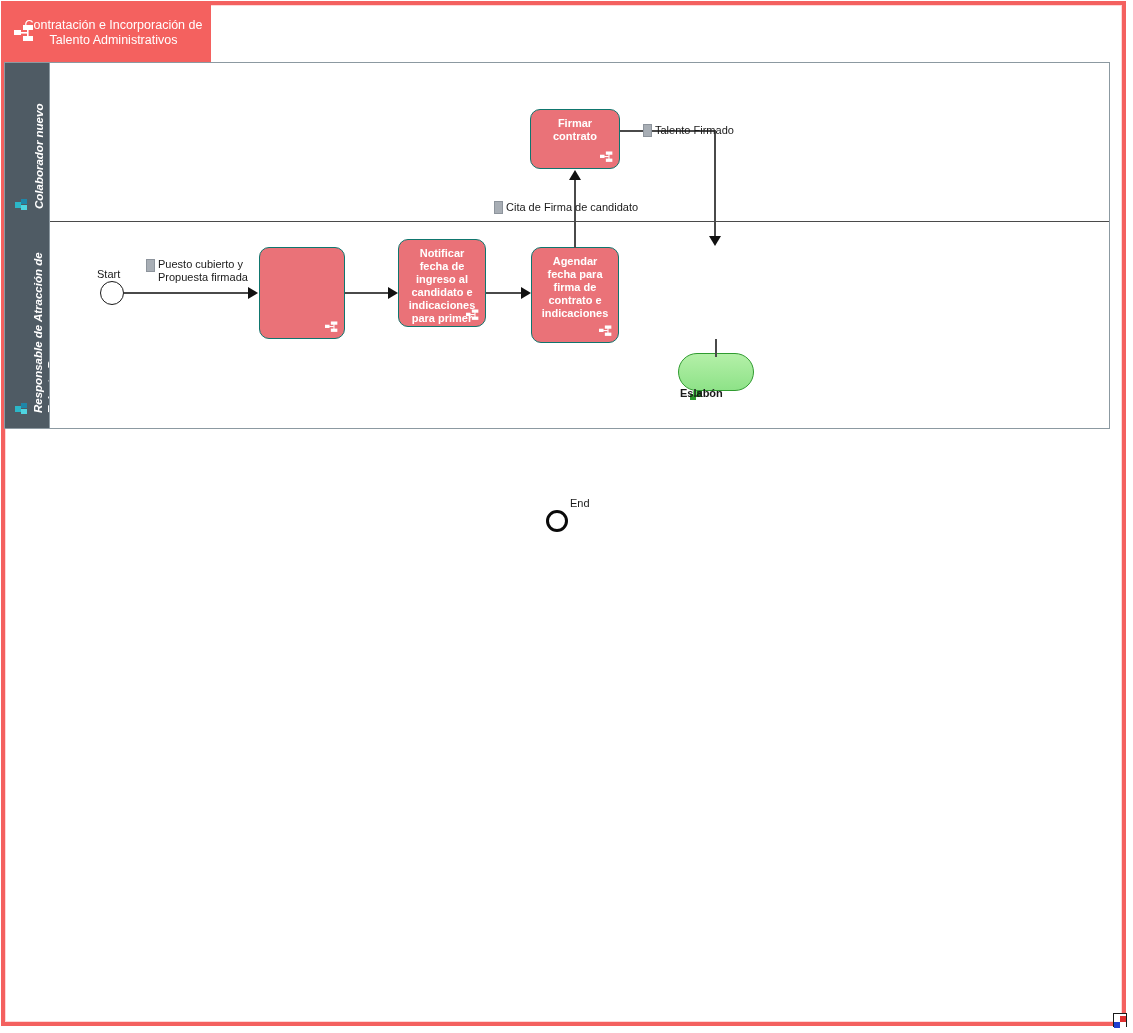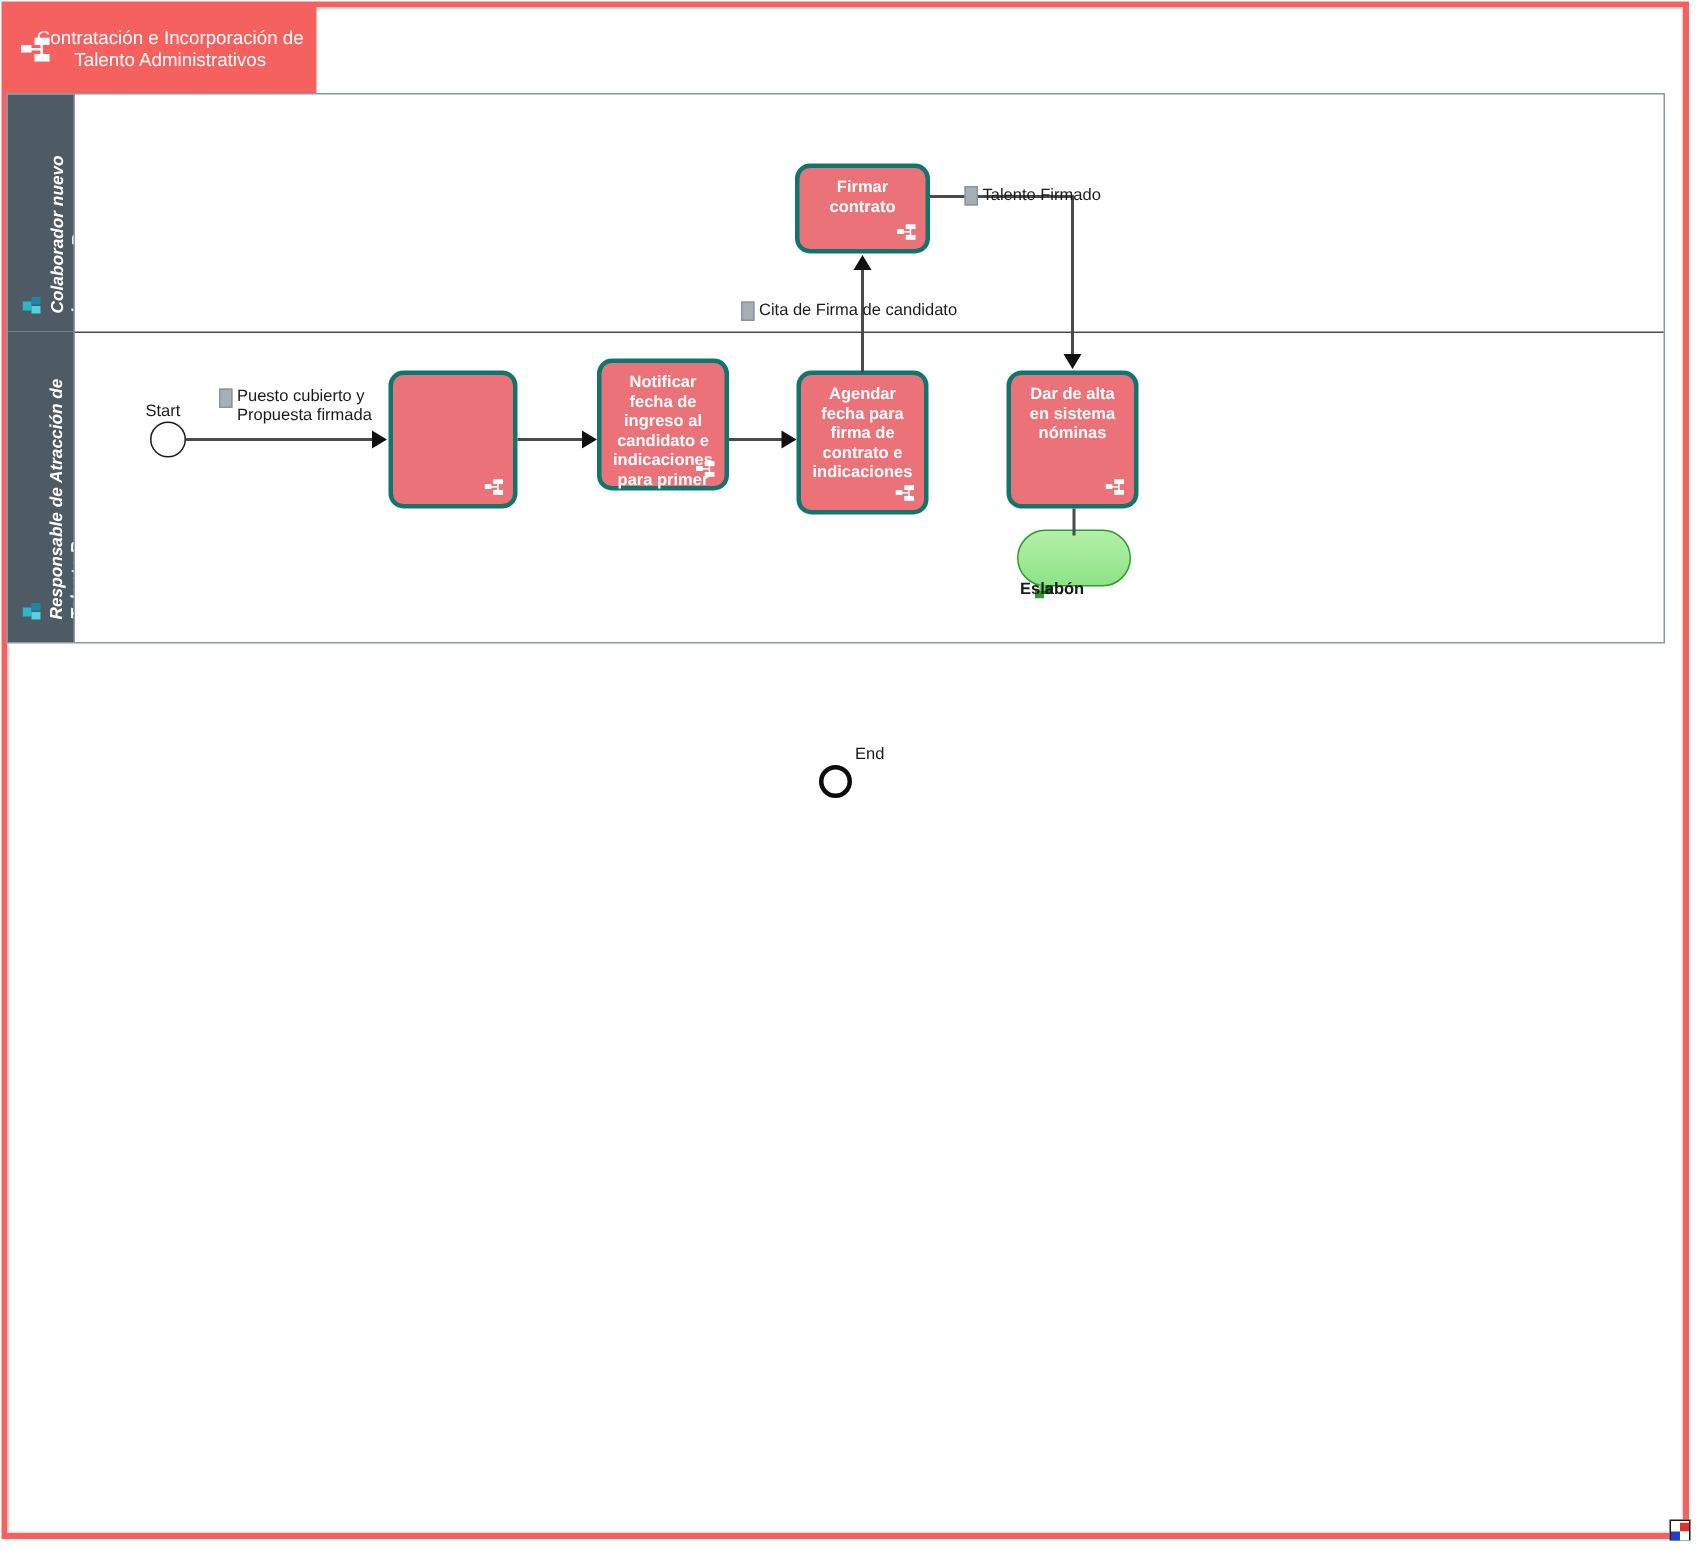--- a/index.html
+++ b/index.html
@@ -117,21 +117,21 @@
     position: absolute;
     left: 45px;
     width: calc(100% - 45px);
     height: 0;
     border-top: 1px solid #4a4a4a;
   }
   
   .task {
     position: absolute;
     background: #ea7278;
-    border: 3px solid #0f766e;
+    border: 1px solid #0f766e;
     border-radius: 10px;
     box-sizing: border-box;
     color: #ffffff;
     font-size: 11px;
     font-weight: bold;
     line-height: 13px;
     text-align: center;
     display: flex;
     align-items: flex-start;
     justify-content: center;
@@ -344,32 +344,20 @@
       <svg width="13" height="12" viewBox="0 0 20 17">
         <rect x="0" y="5" width="7" height="5" fill="#ffffff"></rect>
         <rect x="9" y="0" width="10" height="5" fill="#ffffff"></rect>
         <rect x="9" y="11" width="10" height="5" fill="#ffffff"></rect>
         <rect x="13" y="4" width="1.6" height="8" fill="#ffffff"></rect>
         <rect x="6.5" y="7" width="7" height="1.6" fill="#ffffff"></rect>
       </svg>
     </span>
   </div>
 
-  <div class="task" style="left:671px; top:247px; width:88px; height:92px;">
-    <span class="task-label">Dar de alta en sistema nóminas</span>
-    <span class="task-marker">
-      <svg width="13" height="12" viewBox="0 0 20 17">
-        <rect x="0" y="5" width="7" height="5" fill="#ffffff"></rect>
-        <rect x="9" y="0" width="10" height="5" fill="#ffffff"></rect>
-        <rect x="9" y="11" width="10" height="5" fill="#ffffff"></rect>
-        <rect x="13" y="4" width="1.6" height="8" fill="#ffffff"></rect>
-        <rect x="6.5" y="7" width="7" height="1.6" fill="#ffffff"></rect>
-      </svg>
-    </span>
-  </div>
 
   <div class="eslabon" style="left:678px; top:353px; width:76px; height:38px;"></div>
   <span class="eslabon-icon" style="left:690px; top:386px;">
     <svg width="13" height="12" viewBox="0 0 13 12">
       <rect x="0" y="6" width="6" height="6" fill="#2f9b2f"></rect>
       <rect x="6" y="3" width="6" height="6" fill="#1f7a1f"></rect>
       <rect x="3" y="3" width="4" height="4" fill="#5fd45f"></rect>
     </svg>
   </span>
   <div class="eslabon-label" style="left:680px; top:387px;font-weight:bold;">Eslabón</div>

